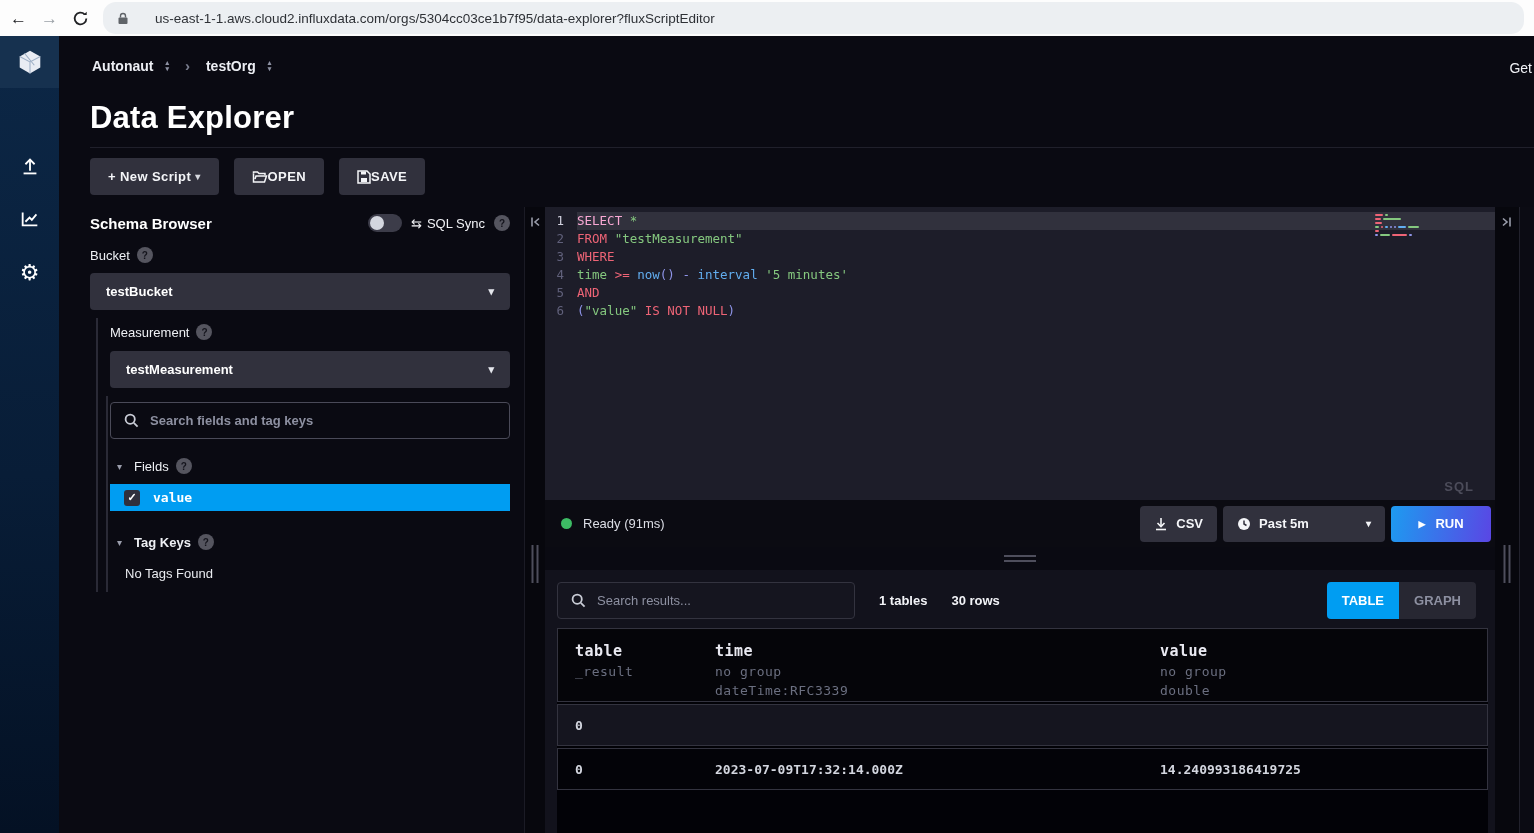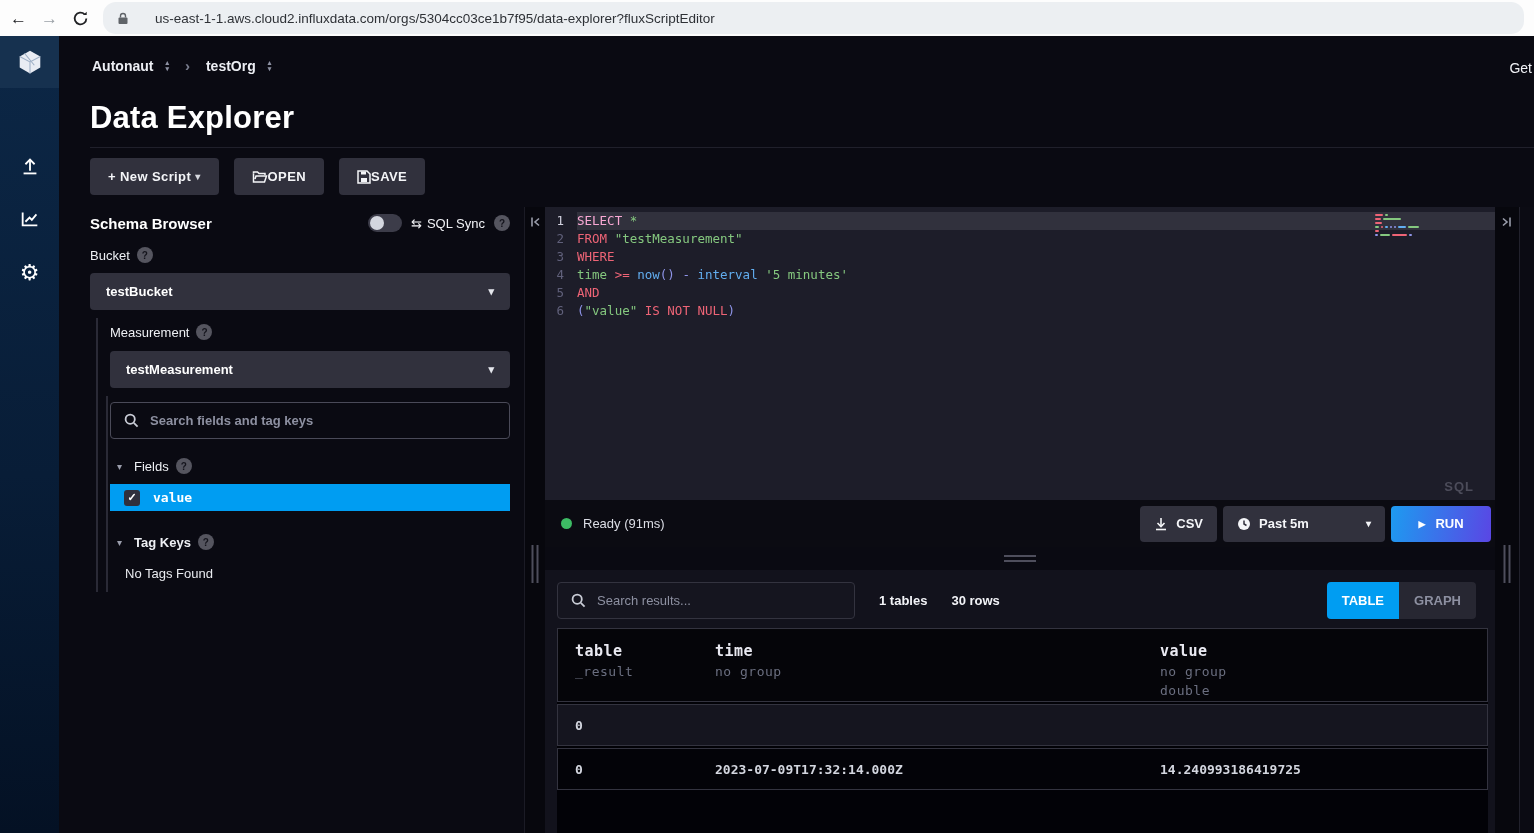--- a/index.html
+++ b/index.html
@@ -420,20 +420,21 @@
     <div class="rtable">
       <div class="thead">
         <div class="tcol c1">
           <div class="cname">table</div>
           <div class="cmeta">_result</div>
           <div class="cmeta"></div>
         </div>
         <div class="tcol c2">
           <div class="cname">time</div>
           <div class="cmeta">no group</div>
+          <div class="cmeta">dateTime:RFC3339</div>
         </div>
         <div class="tcol c3">
           <div class="cname">value</div>
           <div class="cmeta">no group</div>
           <div class="cmeta">double</div>
         </div>
       </div>
       <div class="trow alt">
         <div class="tcol c1">0</div>
       </div>

